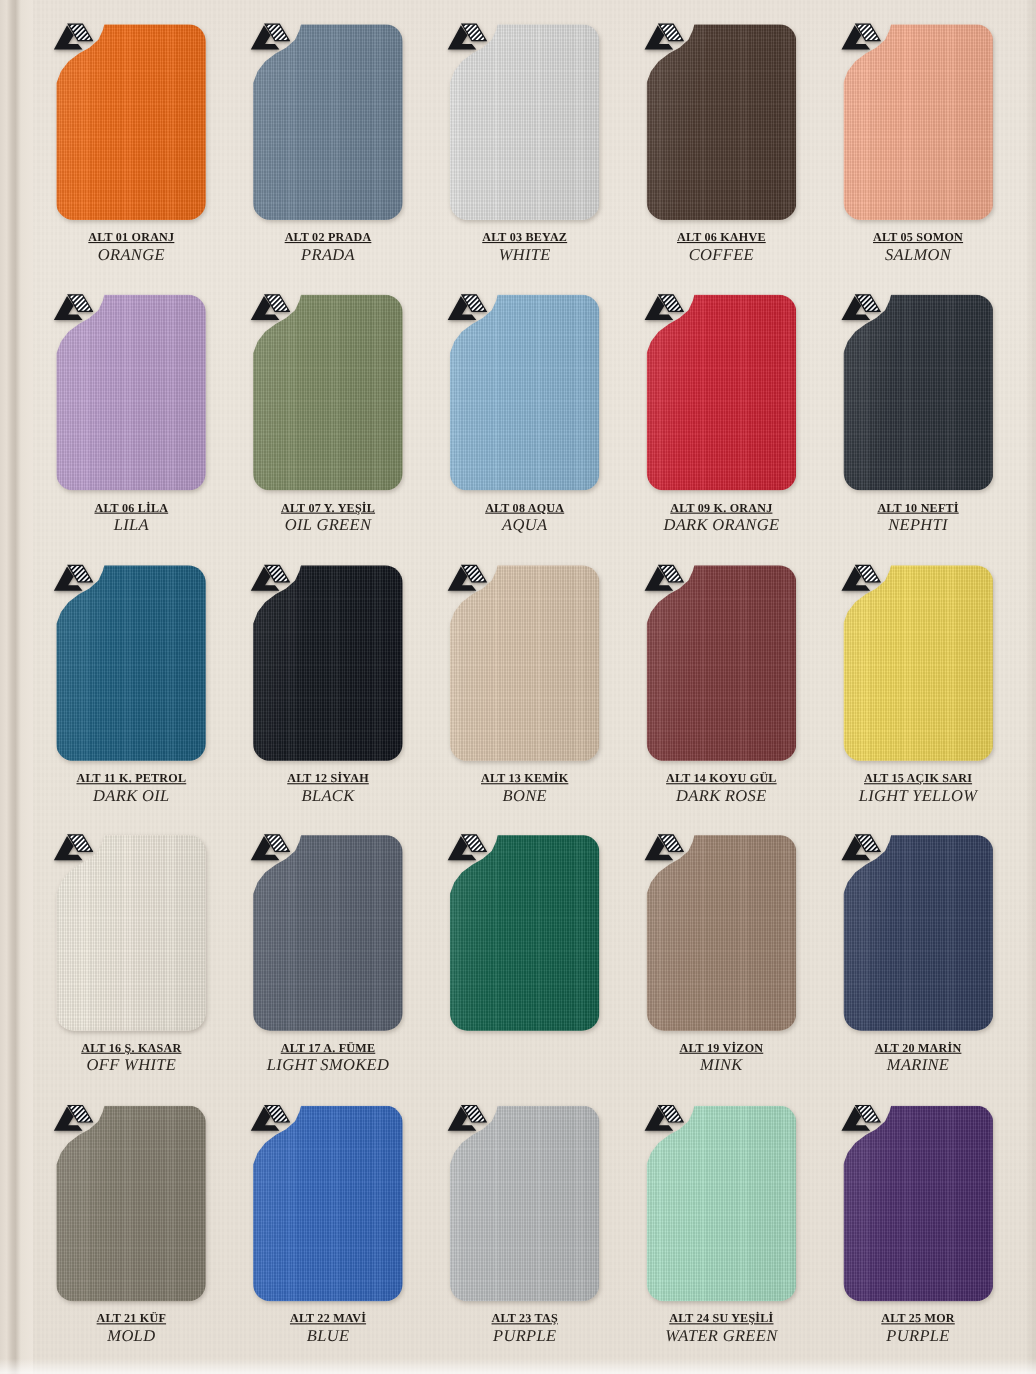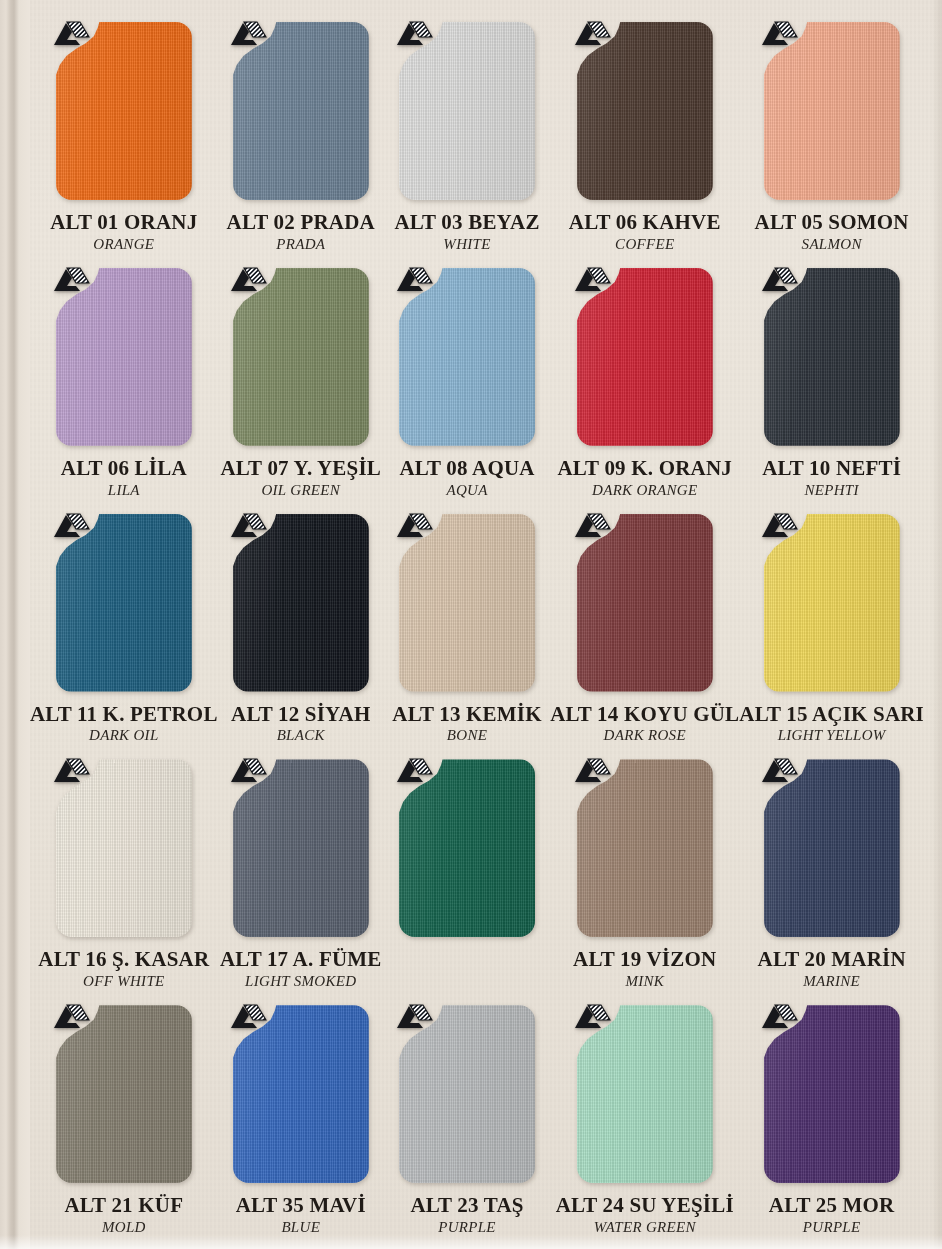--- a/index.html
+++ b/index.html
@@ -151,24 +151,25 @@
   
   .labels {
     margin-top: 10px;
     text-align: center;
     line-height: 1.18;
     width: 100%;
   }
   .name-tr {
     font-family: "Liberation Serif", "DejaVu Serif", serif;
     font-weight: bold;
-    font-size: 21px;
+    font-size: 11px;
     letter-spacing: 0.2px;
     color: #201b17;
     white-space: nowrap;
+    text-decoration: underline;
   }
   .name-en {
     font-family: "Liberation Serif", "DejaVu Serif", serif;
     font-style: italic;
     font-size: 15px;
     letter-spacing: 0.3px;
     color: #2b2621;
     white-space: nowrap;
     margin-top: 1px;
   }
@@ -695,21 +696,21 @@
             </pattern>
           </defs>
 
           <path d="M4 27 L16 5 L22 14 L17 22 L26 22 L30 27 Z" fill="#17181c"></path>
 
           <path d="M17 4 L30 4 L39 19 L26 19 Z" fill="url(#stripes-21)" stroke="#17181c" stroke-width="1.1"></path>
         </svg>
       </div>
     </div>
     <div class="labels">
-      <div class="name-tr">ALT 35 MAVİ</div>
+      <div class="name-tr">ALT 22 MAVİ</div>
       <div class="name-en">BLUE</div>
     </div>
   </div>
 
   <div class="cell">
     <div class="swatch-wrap">
       <div class="swatch" style="background-color: rgb(185, 188, 190);"></div>
       <div class="logo-tag">
         <svg viewBox="0 0 40 32" xmlns="http://www.w3.org/2000/svg">
           <defs>

